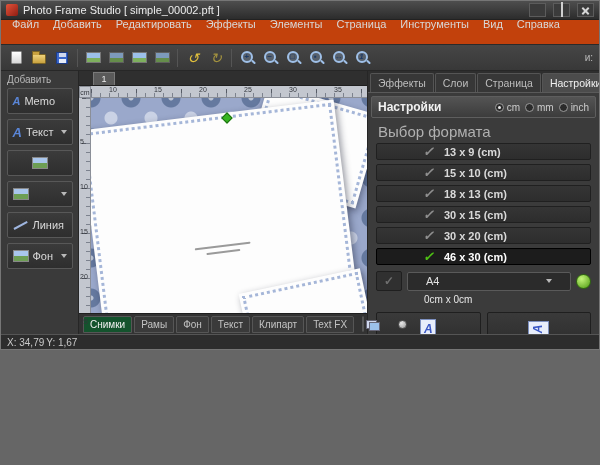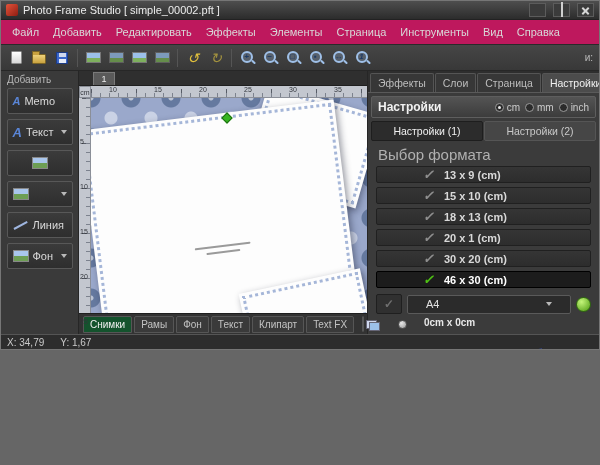--- a/index.html
+++ b/index.html
@@ -13,21 +13,21 @@
   .app-icon{width:12px;height:12px;border-radius:2px;background:linear-gradient(135deg,#e6533a,#8f1d12);flex:0 0 auto}
   .title-text{flex:1;font-size:11px;color:#ececec;white-space:nowrap;overflow:hidden}
   .winbtn{width:17px;height:14px;background:#3b3b3b;border:1px solid #5c5c5c;margin-left:2px;
           display:flex;align-items:center;justify-content:center;position:relative}
   .g-min::before{content:"";width:7px;height:2px;background:#cfcfcf}
   .g-max::before{content:"";width:7px;height:6px;border:1px solid #cfcfcf;border-top-width:2px}
   .g-close::before,.g-close::after{content:"";position:absolute;width:9px;height:2px;background:#d6d6d6;left:3px;top:6px}
   .g-close::before{transform:rotate(45deg)} .g-close::after{transform:rotate(-45deg)}
 
   
-  .menubar{height:20px;background:#be185d;display:flex;align-items:center;padding:12px 4px;
+  .menubar{height:20px;background:#c2410c;display:flex;align-items:flex-end;padding:12px 4px;
            border-bottom:1px solid #2a2a2a;flex:0 0 auto}
   .menu-item{padding:2px 7px;color:#d8d8d8;font-size:11px;cursor:default}
 
   
   .toolbar{height:26px;background:linear-gradient(#464646,#383838);display:flex;align-items:center;
            padding:0 4px;gap:1px;border-bottom:1px solid #272727;flex:0 0 auto}
   .tbtn{width:22px;height:22px;display:flex;align-items:center;justify-content:center;
         border:1px solid transparent;border-radius:2px;position:relative}
   .tsep{width:1px;height:18px;background:#2b2b2b;border-right:1px solid #555;margin:0 3px}
   .tb-label{margin-left:auto;font-size:10px;color:#bbb;padding-right:2px}
@@ -137,41 +137,41 @@
   .fmt-row.selected .chk::before{color:#4fc214}
   .fmt-row.selected .flabel{color:#fff}
   .paper-row{display:flex;align-items:center;margin:2px 8px 2px;gap:5px}
   .mini-check{width:26px;height:20px;background:#303030;border:1px solid #1f1f1f;border-radius:2px;
               display:flex;align-items:center;justify-content:center}
   .mini-check::before{content:"✓";color:#6f6f6f;font-size:12px;font-weight:bold}
   .paper-select{flex:1;height:19px;background:#2b2b2b;border:1px solid #5a5a5a;border-radius:2px;
                 display:flex;align-items:center;padding:0 18px;font-size:11px;color:#e2e2e2}
   .paper-select .dd{margin-left:auto}
   .round-green{width:15px;height:15px;border-radius:50%;border:1px solid #2f6a0e;background:radial-gradient(circle at 35% 30%,#c4f57a,#4e9a12)}
-  .custom-size{font-size:10px;font-weight:bold;color:#e8e8e8;margin:1px 0 3px 56px}
+  .custom-size{font-size:10px;font-weight:normal;color:#e8e8e8;margin:1px 0 3px 56px}
   .pixels-row{display:flex;align-items:center;margin:2px 10px 4px;gap:8px}
   .pixels-row .pl{font-size:10px;color:#b0b0b0}
   .pixels-row .pv{font-size:10px;font-weight:bold;color:#f0f0f0}
   .orient-row{display:flex;gap:6px;margin:4px 8px}
   .orient-btn{flex:1;height:34px;background:linear-gradient(#3a3a3a,#2d2d2d);border:1px solid #1f1f1f;border-radius:2px;
               display:flex;align-items:center;justify-content:center}
   .pg-port{width:16px;height:21px;background:#e8eefb;border:1px solid #7d90c0;display:flex;align-items:center;justify-content:center}
   .pg-port::before{content:"A";color:#3a57c4;font-weight:bold;font-size:12px}
   .pg-land{width:21px;height:16px;background:#e8eefb;border:1px solid #7d90c0;display:flex;align-items:center;justify-content:center}
   .pg-land::before{content:"A";color:#3a57c4;font-weight:bold;font-size:12px;transform:rotate(-90deg);display:block}
   .action-row{display:flex;gap:6px;margin:16px 8px 6px}
   .action-btn{flex:1;height:28px;background:linear-gradient(#3a3a3a,#2d2d2d);border:1px solid #1f1f1f;border-radius:2px;
               display:flex;align-items:center;justify-content:center;gap:5px;font-size:11px;color:#e0e0e0}
   .ic-print{position:relative;width:15px;height:13px}
   .ic-print::before{content:"";position:absolute;left:3px;top:0;width:9px;height:6px;background:#f2f2f2;border:1px solid #888}
   .ic-print::after{content:"";position:absolute;left:0;top:5px;width:15px;height:7px;background:linear-gradient(#cfd4da,#8f959d);border:1px solid #666;border-radius:1px}
 
   
   .statusbar{height:15px;background:#2d2d2d;border-top:1px solid #555;display:flex;align-items:center;
-             padding:0 6px;gap:16px;font-size:10px;color:#c9c9c9;flex:0 0 auto}
+             padding:0 6px;gap:2px;font-size:10px;color:#c9c9c9;flex:0 0 auto}
 </style>
 </head>
 <body>
 
 <div class="window">
 
   <div class="titlebar">
     <span class="app-icon"></span>
     <span class="title-text">Photo Frame Studio [ simple_00002.pft ]</span>
     <span class="winbtn">
@@ -366,41 +366,37 @@
         </span>
         <span class="radio">
           <i class="rdot"></i>
           <span>mm</span>
         </span>
         <span class="radio">
           <i class="rdot"></i>
           <span>inch</span>
         </span>
       </div>
-      <div class="subtabs">
-        <span class="subtab active">Настройки (1)</span>
-        <span class="subtab">Настройки (2)</span>
-      </div>
       <div class="fmt-label">Выбор формата</div>
 
       <div class="fmt-row">
         <i class="chk"></i>
         <span class="flabel">13 x 9 (cm)</span>
       </div>
       <div class="fmt-row">
         <i class="chk"></i>
         <span class="flabel">15 x 10 (cm)</span>
       </div>
       <div class="fmt-row">
         <i class="chk"></i>
         <span class="flabel">18 x 13 (cm)</span>
       </div>
       <div class="fmt-row">
         <i class="chk"></i>
-        <span class="flabel">20 x 1 (cm)</span>
+        <span class="flabel">30 x 15 (cm)</span>
       </div>
       <div class="fmt-row">
         <i class="chk"></i>
         <span class="flabel">30 x 20 (cm)</span>
       </div>
       <div class="fmt-row selected">
         <i class="chk"></i>
         <span class="flabel">46 x 30 (cm)</span>
       </div>
 

